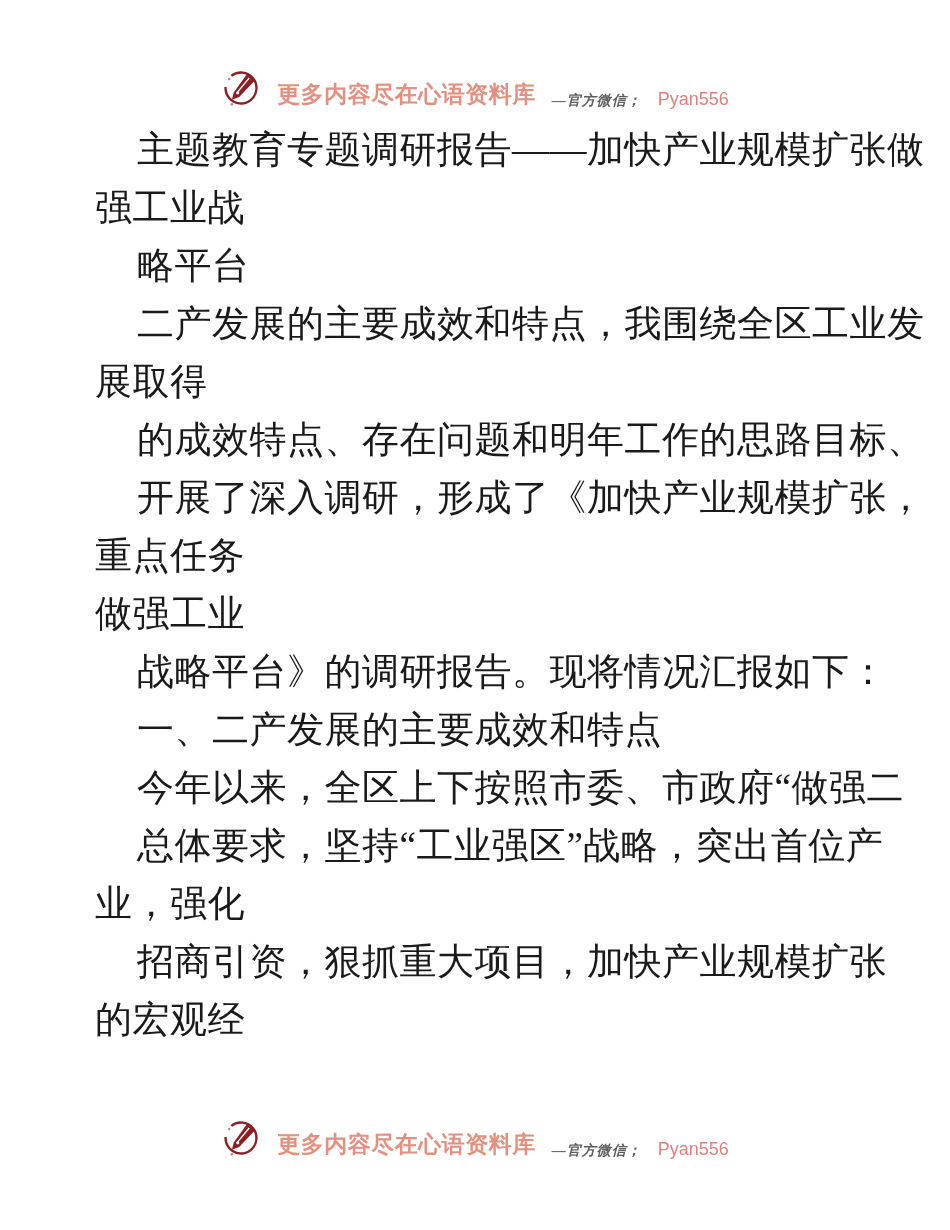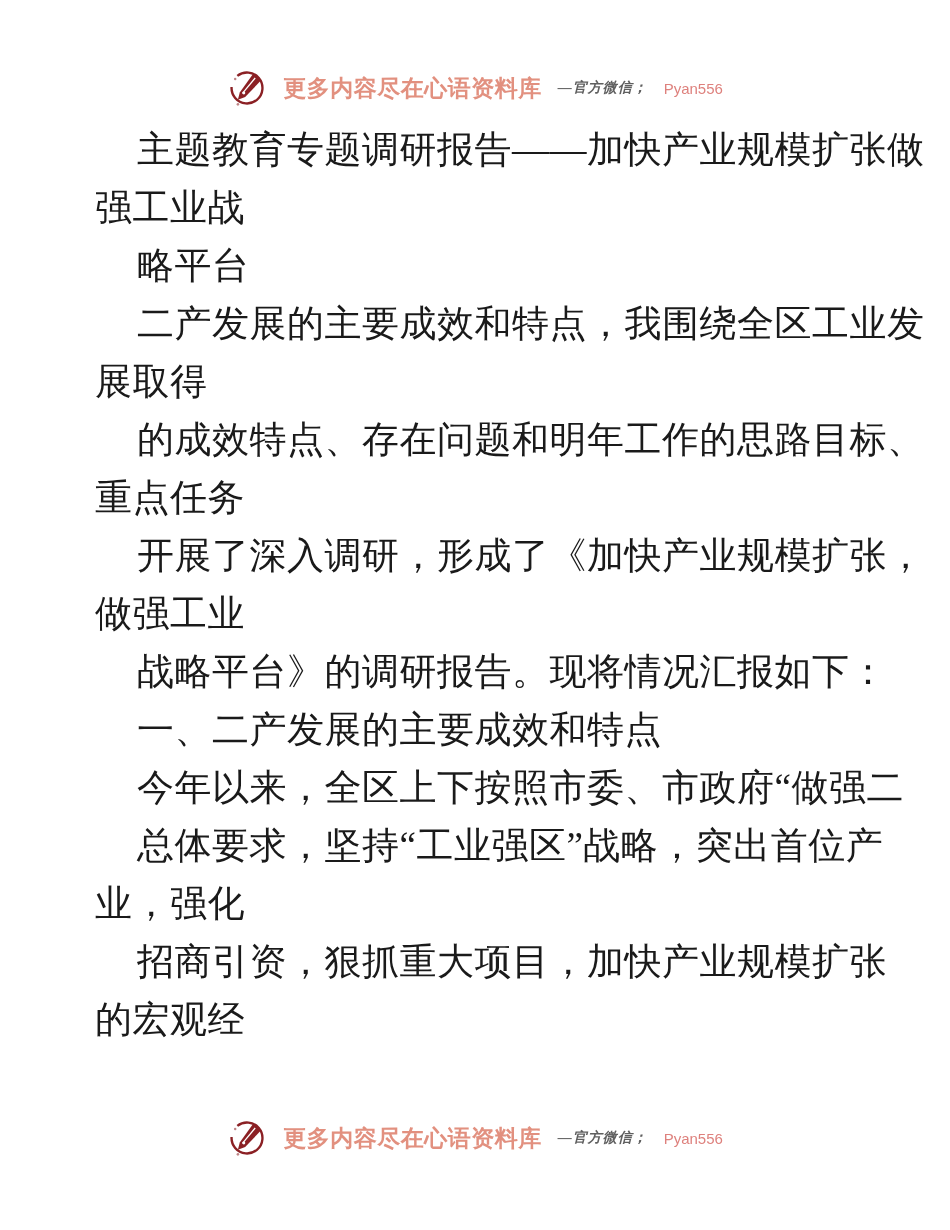--- a/index.html
+++ b/index.html
@@ -10,21 +10,21 @@
     background: #ffffff;
     overflow: hidden;
     font-family: "Liberation Serif", "DejaVu Serif", serif;
   }
   
   .watermark {
     position: absolute;
     left: 0;
     width: 100%;
     display: flex;
-    align-items: center;
+    align-items: flex-end;
     justify-content: center;
     gap: 16px;
     white-space: nowrap;
   }
   .watermark.top { top: 66px; }
   .watermark.bottom { top: 1116px; }
   .wm-logo { width: 40px; height: 44px; display: inline-flex; flex: 0 0 auto; }
   .wm-brand {
     color: #e2907f;
     font-size: 23px;
@@ -35,21 +35,21 @@
   .wm-label {
     color: #5f5f5f;
     font-size: 14px;
     font-style: italic;
     font-weight: 600;
     letter-spacing: 1px;
     font-family: "Liberation Serif", "DejaVu Serif", serif;
   }
   .wm-id {
     color: #de817d;
-    font-size: 15px;
+    font-size: 18px;
     font-family: "Liberation Sans", "DejaVu Sans", sans-serif;
   }
   
   .doc-body {
     position: absolute;
     top: 121px;
     left: 95px;
     right: 60px;
     color: #1a1a1a;
   }
@@ -83,22 +83,22 @@
     <span class="wm-id">Pyan556</span>
   </div>
 
   <div class="doc-body">
     <div class="doc-line indent">主题教育专题调研报告——加快产业规模扩张做</div>
     <div class="doc-line">强工业战</div>
     <div class="doc-line indent">略平台</div>
     <div class="doc-line indent">二产发展的主要成效和特点，我围绕全区工业发</div>
     <div class="doc-line">展取得</div>
     <div class="doc-line indent">的成效特点、存在问题和明年工作的思路目标、</div>
+    <div class="doc-line indent">开展了深入调研，形成了《加快产业规模扩张，</div>
     <div class="doc-line">重点任务</div>
-    <div class="doc-line indent">开展了深入调研，形成了《加快产业规模扩张，</div>
     <div class="doc-line">做强工业</div>
     <div class="doc-line indent">战略平台》的调研报告。现将情况汇报如下：</div>
     <div class="doc-line indent">一、二产发展的主要成效和特点</div>
     <div class="doc-line indent">今年以来，全区上下按照市委、市政府“做强二</div>
     <div class="doc-line indent">总体要求，坚持“工业强区”战略，突出首位产</div>
     <div class="doc-line">业，强化</div>
     <div class="doc-line indent">招商引资，狠抓重大项目，加快产业规模扩张</div>
     <div class="doc-line">的宏观经</div>
   </div>
 

